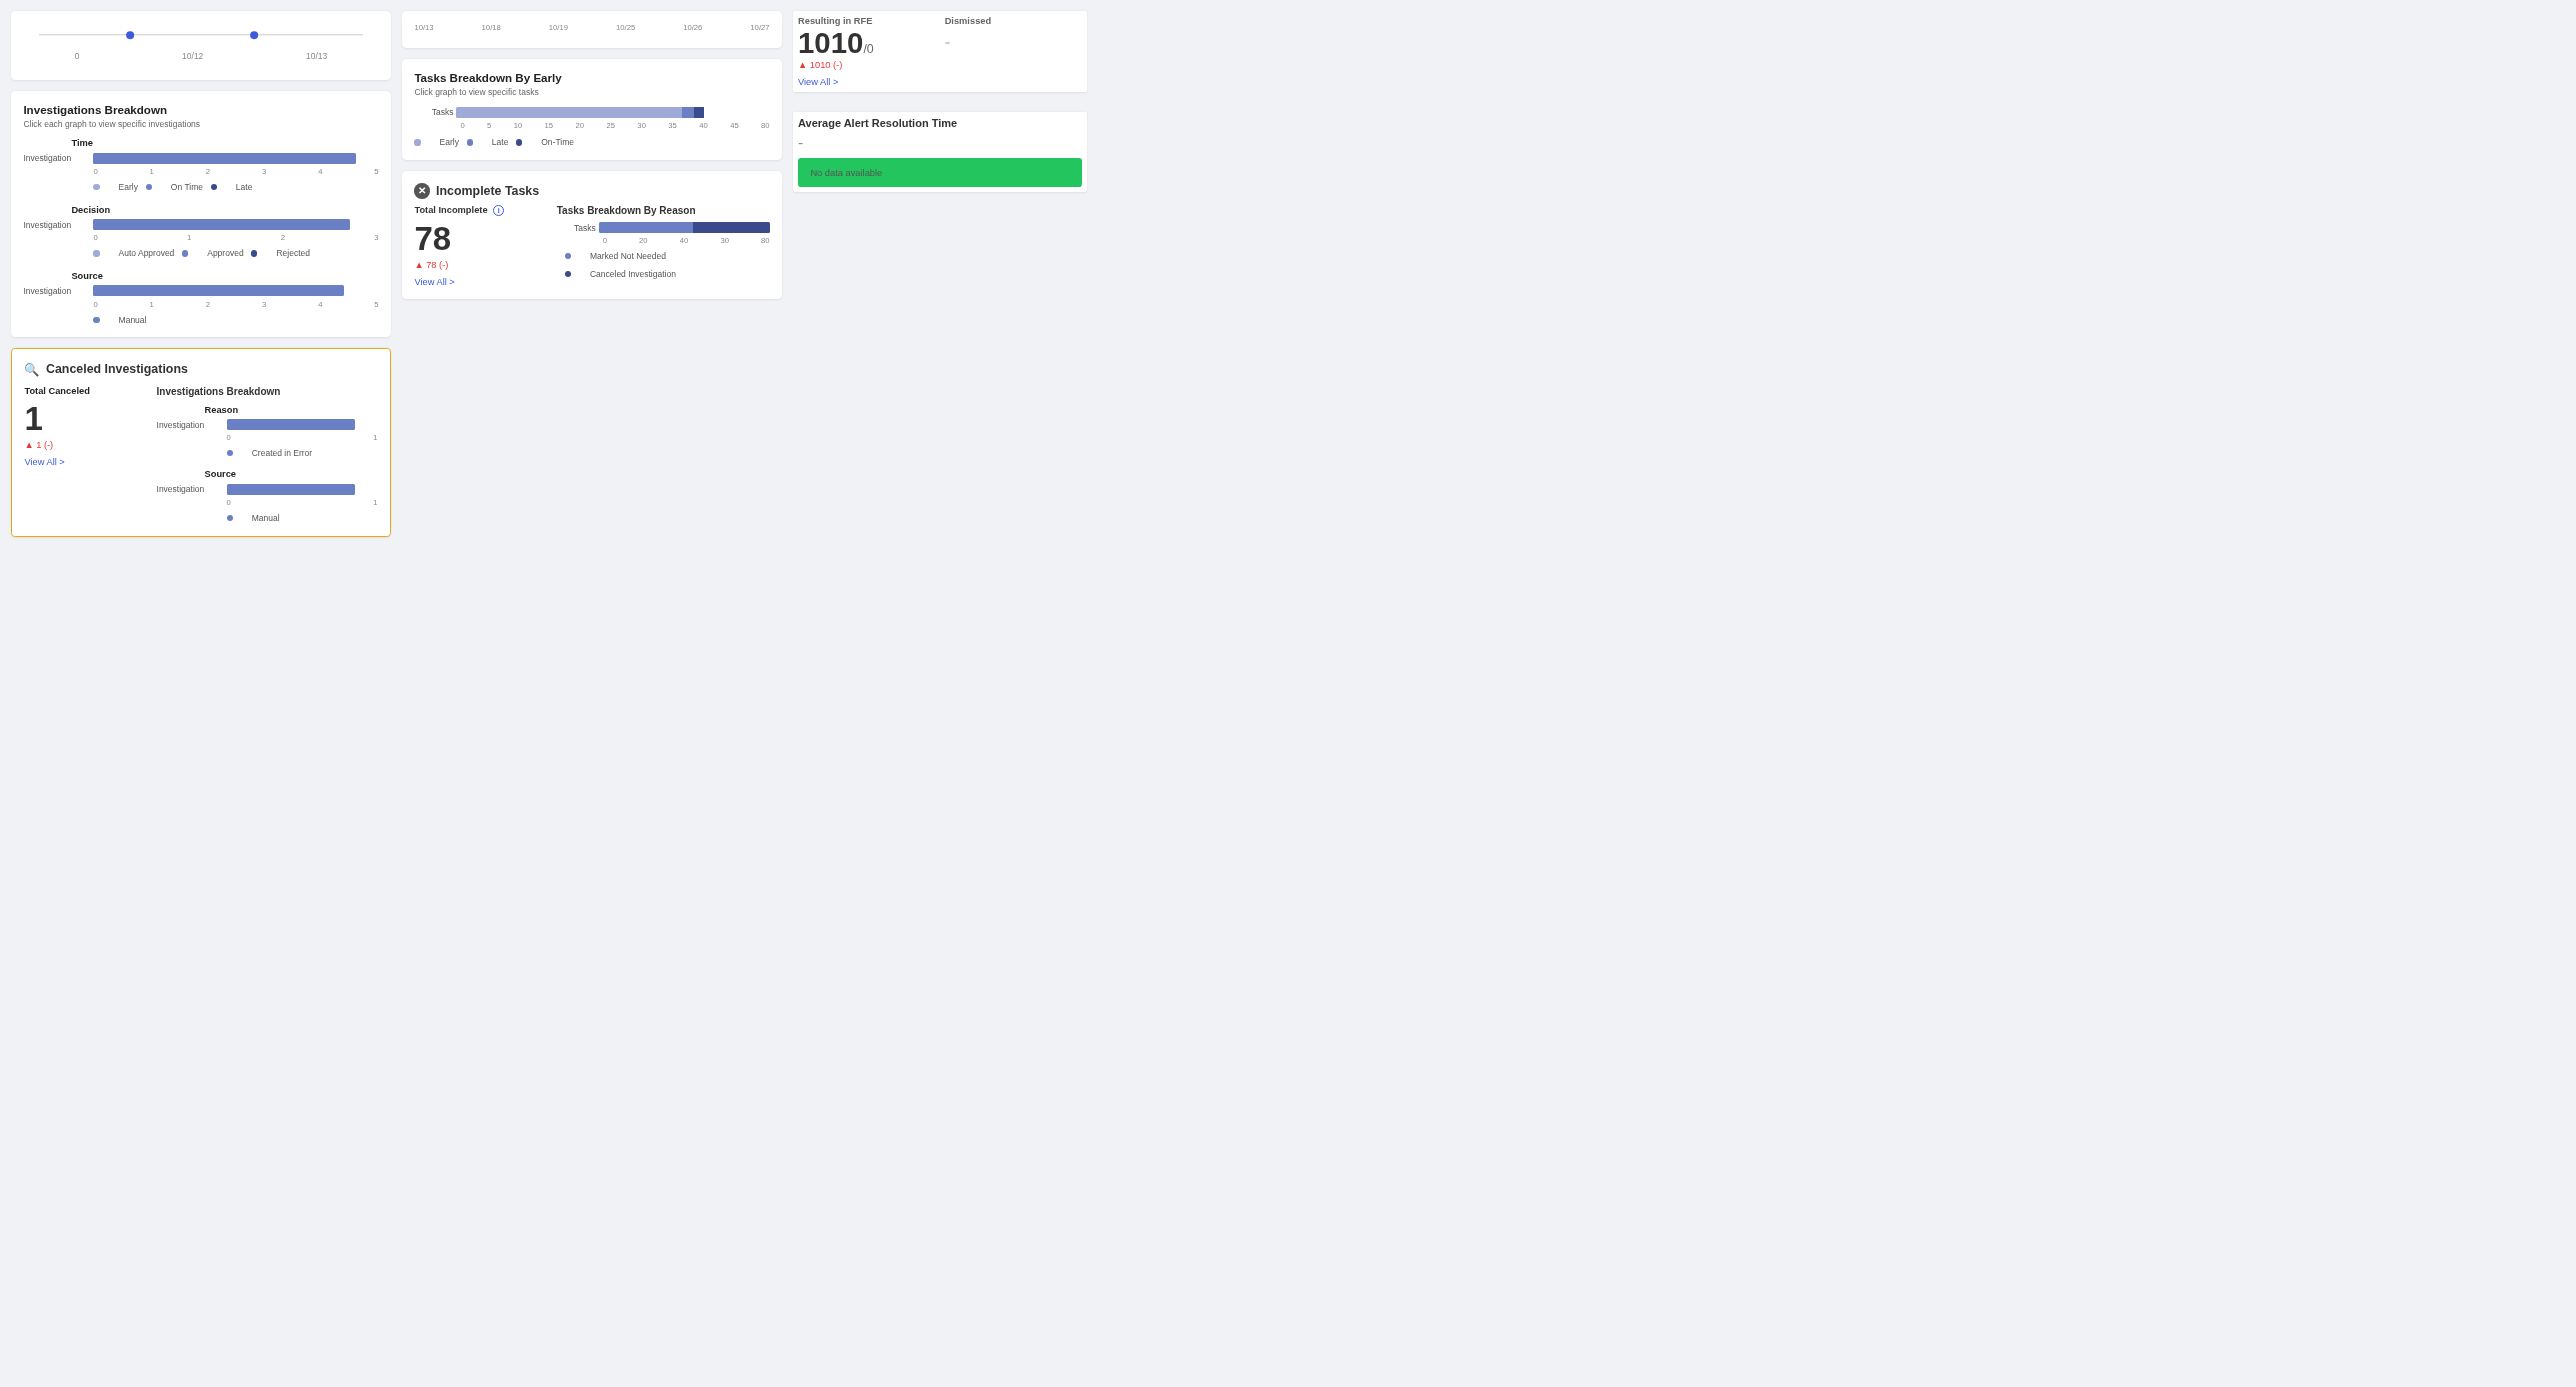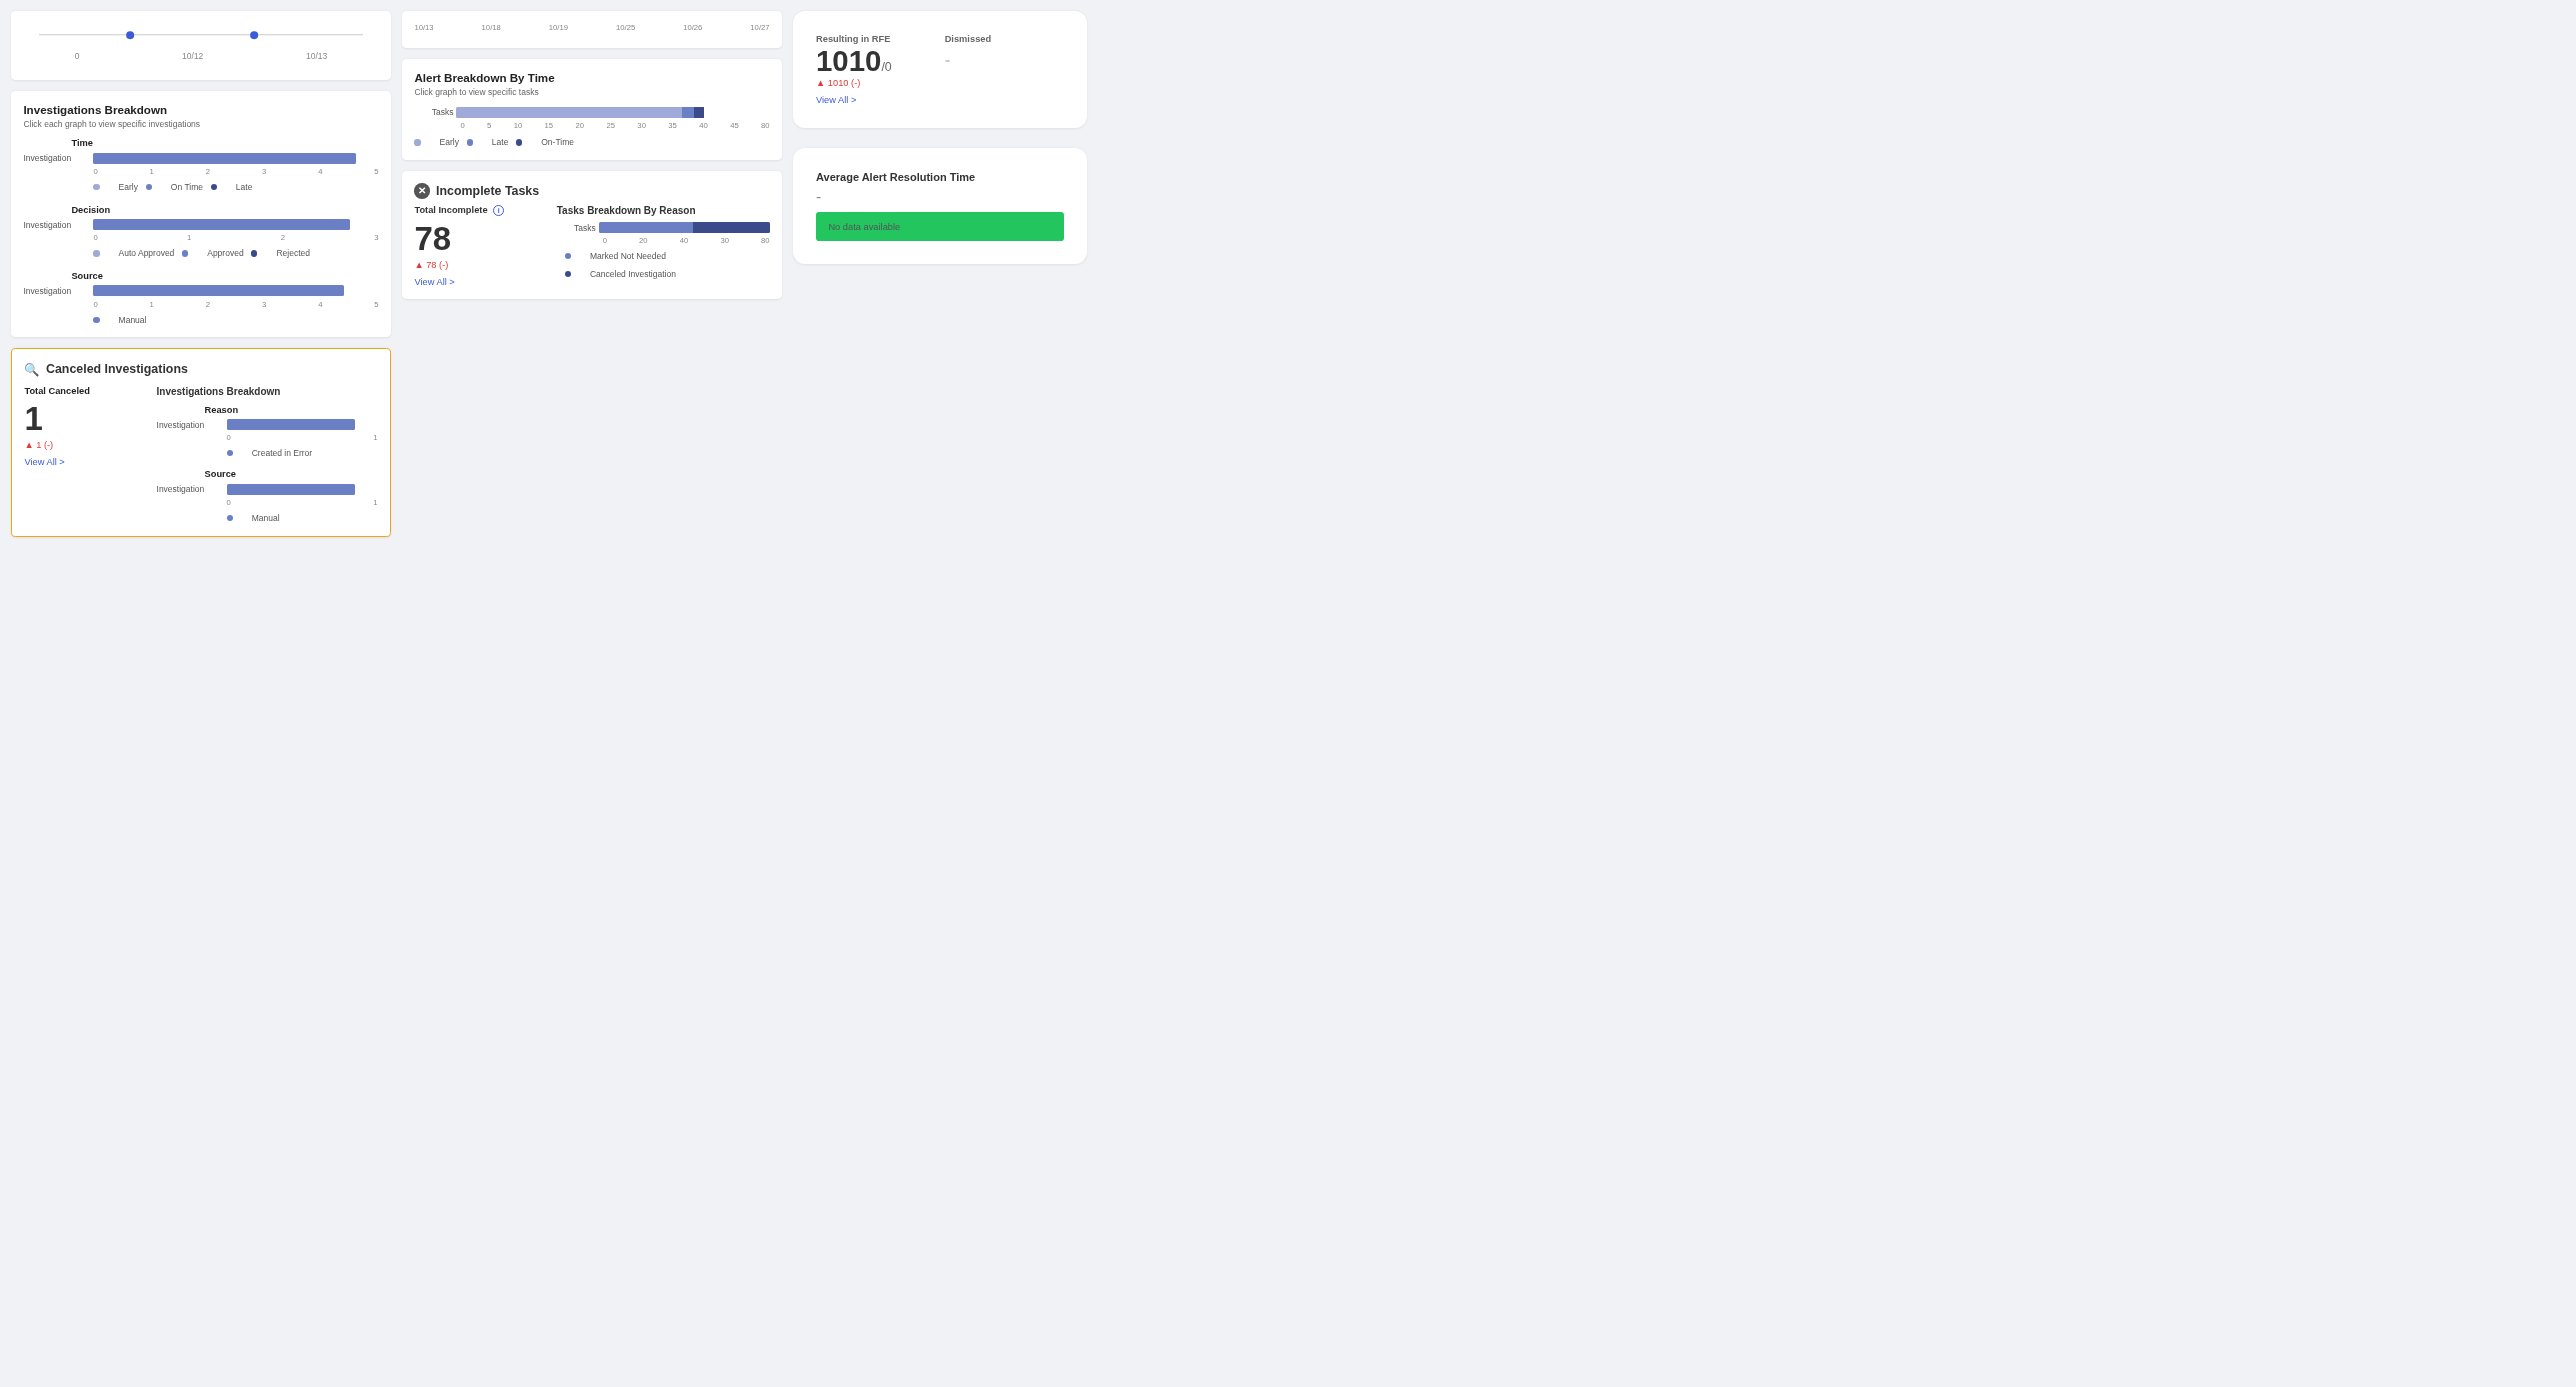--- a/index.html
+++ b/index.html
@@ -151,22 +151,22 @@
       font-size: 7px;
       text-align: center;
       line-height: 9.3px;
       margin-left: 3.1px;
       cursor: pointer;
     }
 
     
     .right-card {
       background: #fff;
-      border-radius: 12px;
-      padding: 23px;
+      border-radius: 2px;
+      padding: 5px;
       box-shadow: 0 0.8px 2.3px rgba(0,0,0,0.08);
       margin-bottom: 9.3px;
     }
     .no-data-box {
       background: #22c55e;
       padding: 9.3px 12.4px;
       border-radius: 3.1px;
       font-size: 9.3px;
       color: #555;
       margin-top: 6.2px;
@@ -409,21 +409,21 @@
         <span>10/13</span>
         <span>10/18</span>
         <span>10/19</span>
         <span>10/25</span>
         <span>10/26</span>
         <span>10/27</span>
       </div>
     </div>
 
     <div class="card">
-      <div class="card-title">Alert Breakdown By Time</div>
+      <div class="card-title">Tasks Breakdown By Early</div>
       <div class="card-subtitle">Click graph to view specific tasks</div>
 
       <div class="stacked-bar-wrap">
         <span class="stacked-label">Tasks</span>
         <div class="stacked-bar-container">
           <div class="seg-early" style="width:72%;"></div>
           <div class="seg-late" style="width:4%;"></div>
           <div class="seg-ontime" style="width:3%;"></div>
         </div>
       </div>

